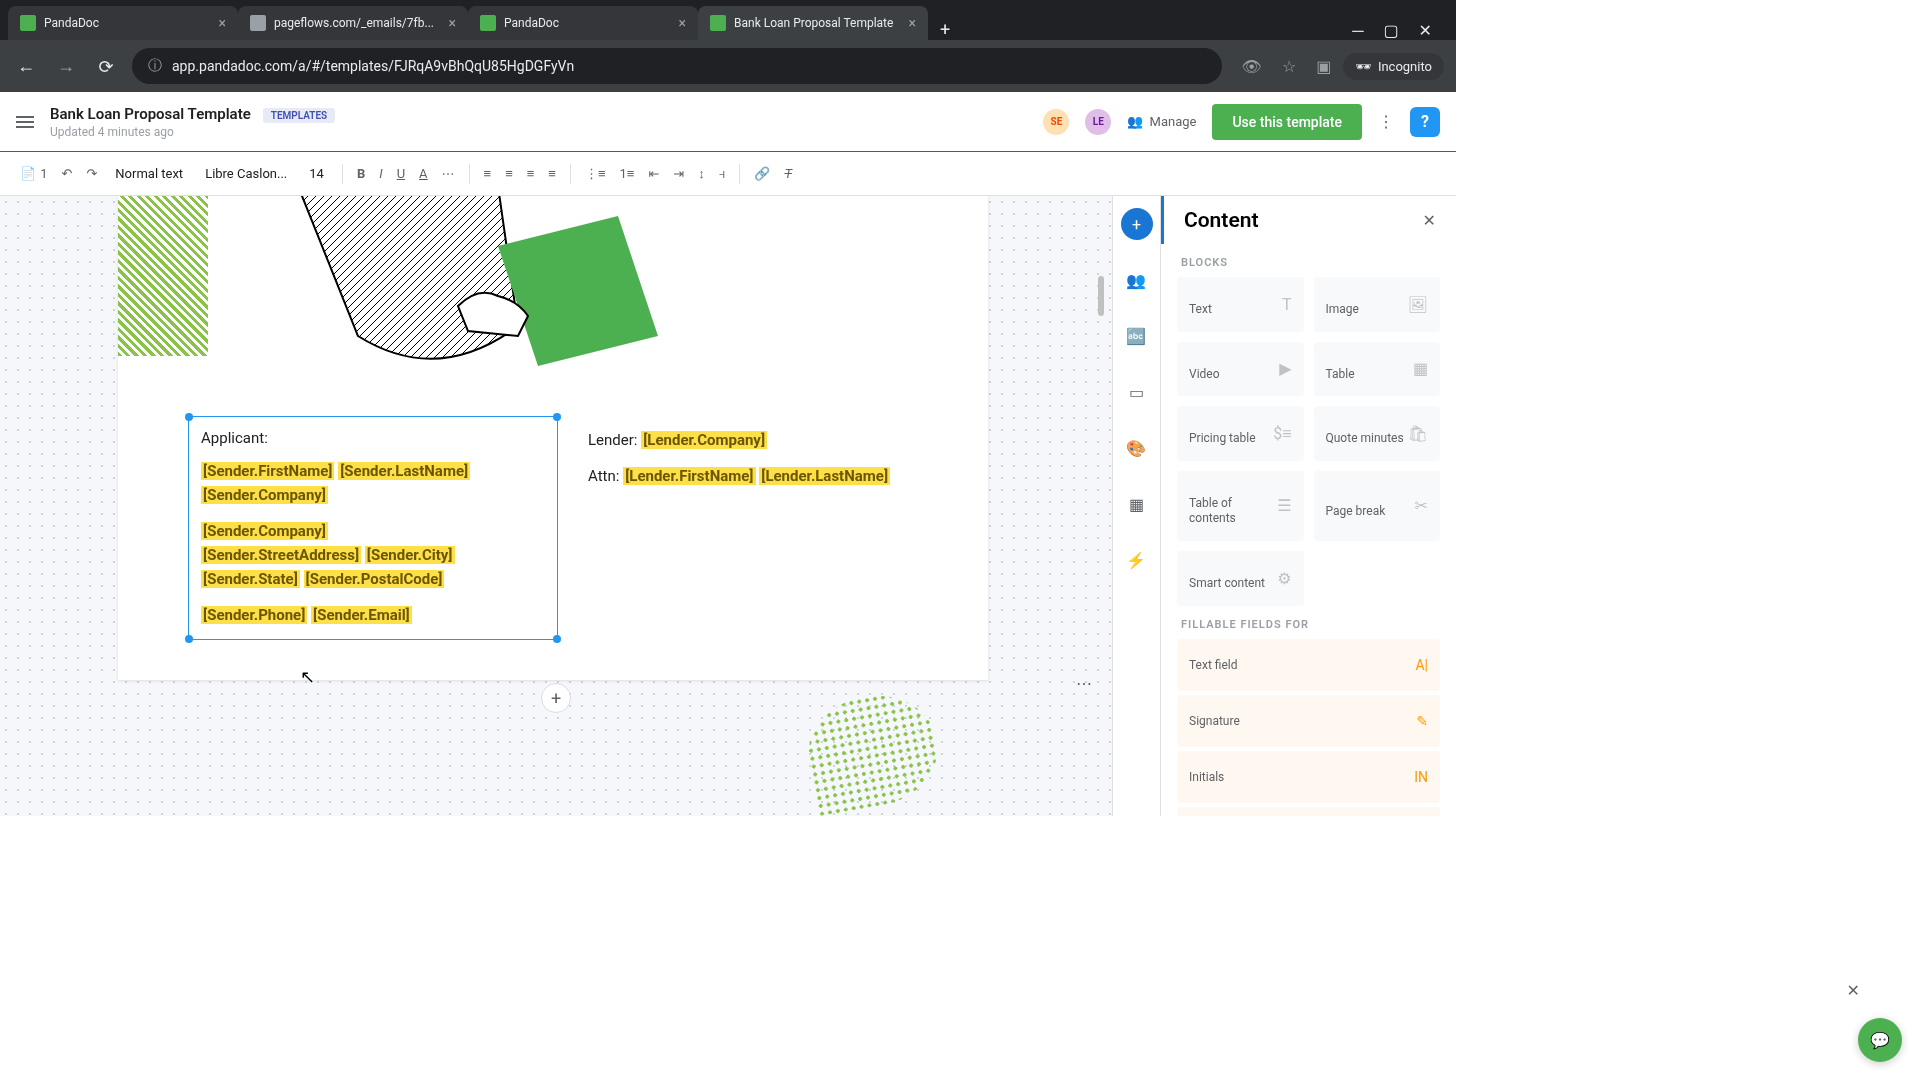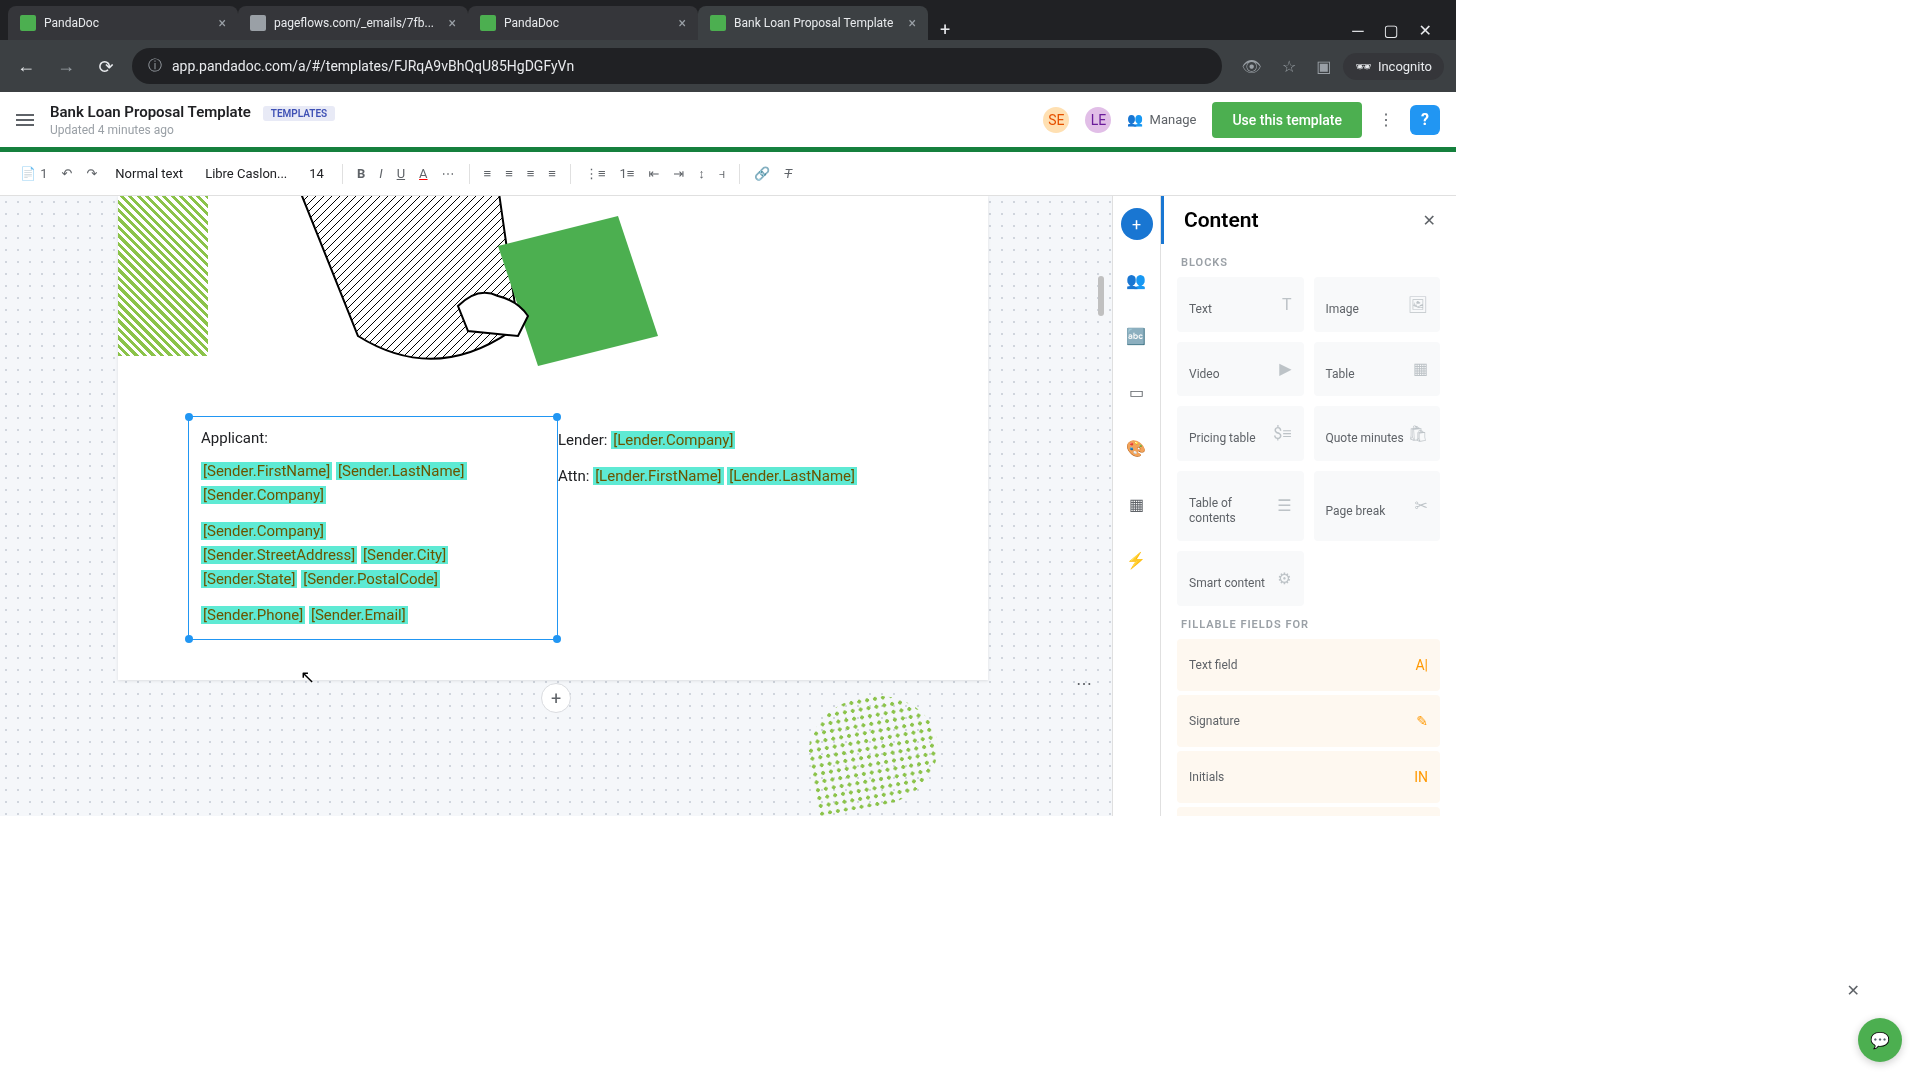--- a/index.html
+++ b/index.html
@@ -18,28 +18,28 @@
 .window-controls { margin-left: auto; display: flex; gap: 20px; color: #e8eaed; padding: 0 16px; }
 
 .addr-bar { background: #3c4043; height: 52px; display: flex; align-items: center; padding: 0 12px; gap: 12px; }
 .nav-btn { color: #9aa0a6; cursor: pointer; font-size: 18px; width: 28px; text-align: center; }
 .nav-btn.enabled { color: #e8eaed; }
 .url-field { flex: 1; background: #202124; border-radius: 20px; height: 36px; display: flex; align-items: center; padding: 0 16px; color: #e8eaed; font-size: 14px; }
 .url-icon { color: #9aa0a6; margin-left: 8px; cursor: pointer; font-size: 16px; }
 .incognito { display: flex; align-items: center; gap: 6px; color: #e8eaed; font-size: 13px; background: #35363a; padding: 6px 12px; border-radius: 16px; }
 
 
-.app-header { height: 60px; border-bottom: 5px solid #15803d; display: flex; align-items: center; padding: 0 16px; gap: 16px; }
+.app-header { height: 60px; border-bottom: 1px solid #15803d; display: flex; align-items: center; padding: 0 16px; gap: 16px; }
 .hamburger { cursor: pointer; }
 .hamburger div { width: 18px; height: 2px; background: #5f6368; margin: 3px 0; }
 .header-title-area { flex: 1; }
 .doc-title { font-size: 15px; font-weight: 600; color: #202124; display: inline; }
 .templates-badge { background: #e8eaf6; color: #3f51b5; font-size: 10px; font-weight: 600; padding: 2px 8px; border-radius: 3px; margin-left: 8px; }
 .updated-text { font-size: 12px; color: #9aa0a6; margin-top: 2px; }
-.avatar-badge { width: 26px; height: 26px; border-radius: 50%; display: flex; align-items: center; justify-content: center; font-size: 14px; font-weight: 400; text-align: right; }
+.avatar-badge { width: 26px; height: 26px; border-radius: 50%; display: flex; align-items: center; justify-content: center; font-size: 10px; font-weight: 700; text-align: right; }
 .av-se { background: #ffe0b2; color: #e65100; }
 .av-le { background: #e1bee7; color: #6a1b9a; }
 .manage-btn { display: flex; align-items: center; gap: 6px; color: #5f6368; font-size: 13px; cursor: pointer; }
 .use-template-btn { background: #4caf50; color: #fff; border: none; padding: 10px 20px; border-radius: 4px; font-size: 14px; font-weight: 500; cursor: pointer; }
 .more-btn, .help-btn { cursor: pointer; }
 .help-btn { width: 30px; height: 30px; background: #2196f3; color: #fff; border-radius: 6px; display: flex; align-items: center; justify-content: center; font-weight: 700; }
 
 
 .toolbar { height: 44px; border-bottom: 1px solid #e0e0e0; display: flex; align-items: center; padding: 0 20px; gap: 14px; color: #5f6368; font-size: 13px; }
 .tb-btn { cursor: pointer; display: flex; align-items: center; }
@@ -54,23 +54,23 @@
 .green-pattern { position: absolute; left: 0; top: 0; width: 90px; height: 160px; background: repeating-linear-gradient(45deg, #8bc34a, #8bc34a 3px, #fff 3px, #fff 6px); }
 .body-text { padding: 20px 70px 40px 70px; font-family: Georgia, serif; font-size: 15px; color: #202124; position: relative; }
 
 .text-block { border: 1px solid #2196f3; padding: 12px; position: relative; width: 370px; }
 .sel-handle { position: absolute; width: 8px; height: 8px; background: #2196f3; border-radius: 50%; }
 .sel-tl { top: -4px; left: -4px; }
 .sel-tr { top: -4px; right: -4px; }
 .sel-bl { bottom: -4px; left: -4px; }
 .sel-br { bottom: -4px; right: -4px; }
 
-.two-col { display: flex; }
+.two-col { display: flex; gap: 30px; }
 .col { flex: 1; }
-.token { background: #5eead4; color: #6b5500; padding: 0 2px; }
+.token { background: #fde047; color: #6b5500; padding: 0 2px; font-weight: bold; }
 .label { font-weight: 400; margin-bottom: 12px; }
 .para { margin-bottom: 12px; line-height: 1.6; }
 
 .green-dots { position: absolute; right: 50px; top: 300px; width: 130px; height: 110px; border-radius: 50% 50% 50% 0; background: radial-gradient(#8bc34a 30%, transparent 30%); background-size: 8px 8px; transform: rotate(-10deg); }
 
 .add-block-btn { width: 30px; height: 30px; border: 1px solid #dadce0; border-radius: 50%; background: #fff; display: flex; align-items: center; justify-content: center; color: #5f6368; margin: 12px auto; cursor: pointer; font-size: 18px; position: absolute; left: 50%; top: 475px; transform: translateX(-50%); }
 .block-more { position: absolute; right: 20px; top: 478px; color: #5f6368; cursor: pointer; }
 
 .page2 { background: #fff; width: 870px; position: absolute; left: 118px; top: 520px; padding: 40px 100px; box-shadow: 0 1px 3px rgba(0,0,0,0.1); }
 .intro-h { font-family: Georgia, serif; font-size: 26px; font-weight: 400; }

